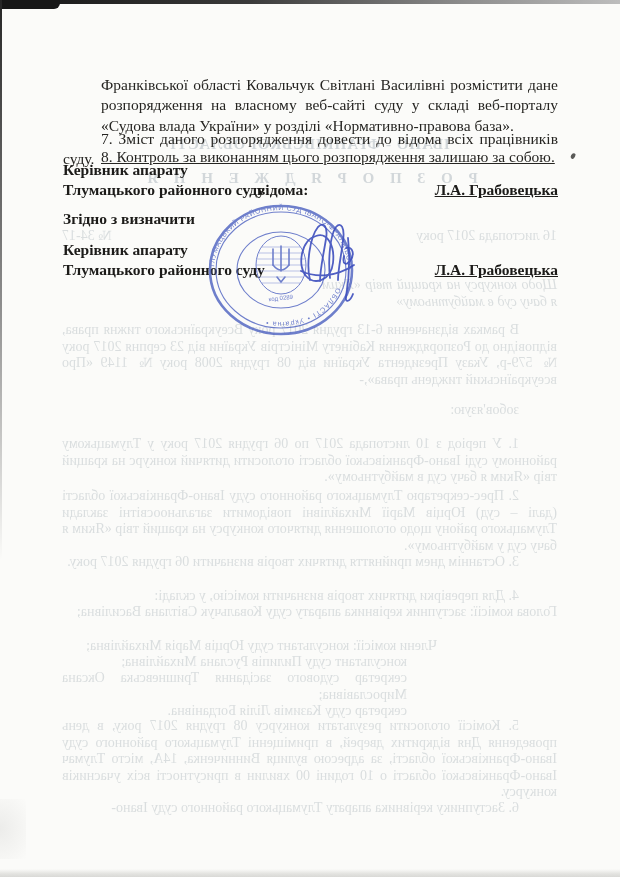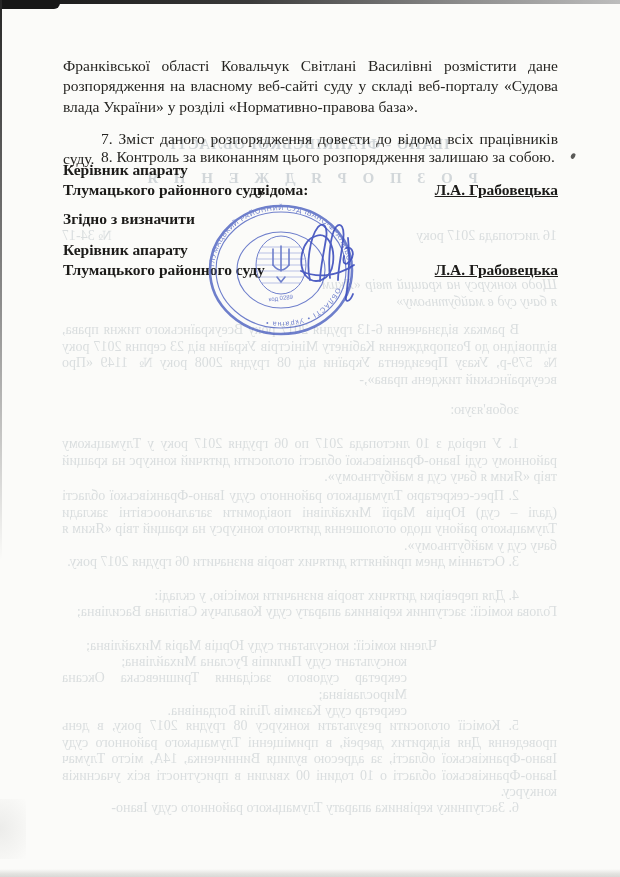--- a/index.html
+++ b/index.html
@@ -42,23 +42,23 @@
   .b-c0{top:604px;}
   .b-c1{top:638px;padding-left:120px;text-align:left;}
   .b-c2{top:654px;padding-left:150px;text-align:left;}
   .b-c3{top:670px;padding-left:150px;text-align:left;}
   .b-c4{top:703px;padding-left:150px;text-align:left;}
   .b-item5{top:718px;}
   .b-item6{top:800px;text-align:left;}
   
   .textcol{position:absolute;left:63px;top:0;width:495px;}
   .para{position:absolute;left:0;right:0;font-size:15.5px;line-height:20.5px;text-align:justify;}
-  .p-main{top:40px;}
+  .p-main{top:59px;margin-left:38px;}
   .p-item7{top:113px;text-indent:38px;}
-  .p-item8{top:131px;text-indent:38px;}
+  .p-item8{top:131px;text-indent:38px;text-decoration:underline;}
   .hline{position:absolute;left:0;right:0;height:20px;font-weight:bold;font-size:15.5px;color:#1c1b19;}
   .h-sig1a{top:161px;}
   .h-sig1b{top:181px;}
   .h-cert{top:210px;}
   .h-sig2a{top:241px;}
   .h-sig2b{top:261px;}
   .lbl-pidpys{position:absolute;left:194px;top:0;}
   .name-right{position:absolute;right:0;top:0;text-decoration:underline;}
   
   .stamp{position:absolute;left:206px;top:201px;width:150px;height:138px;

